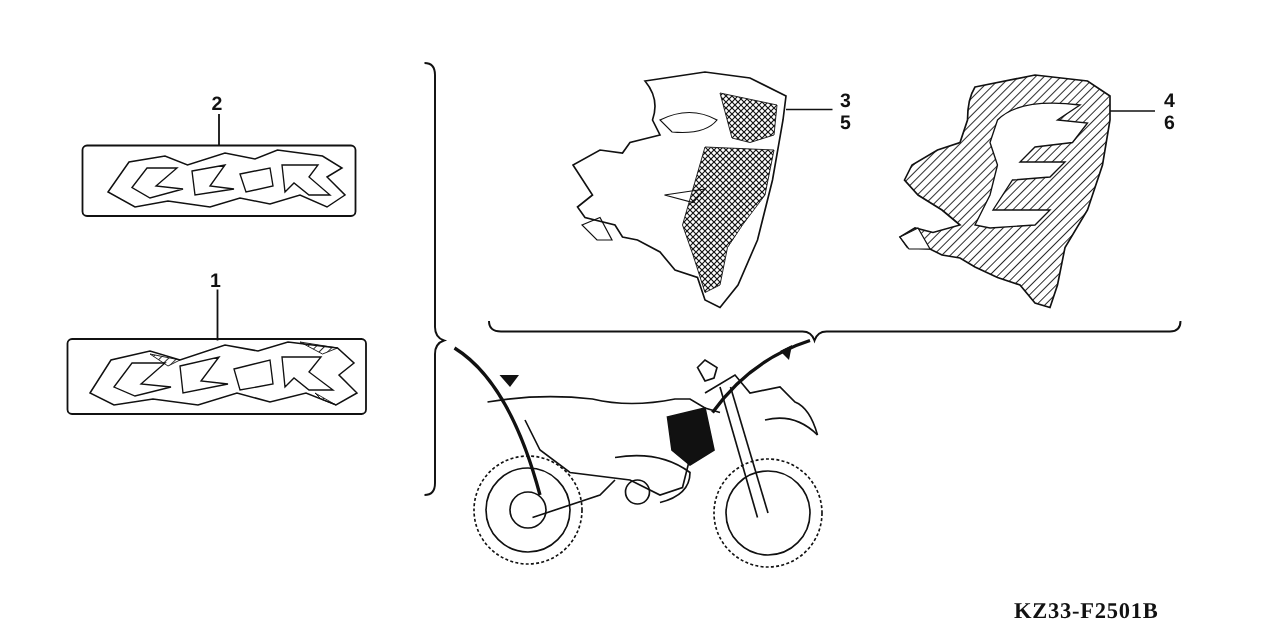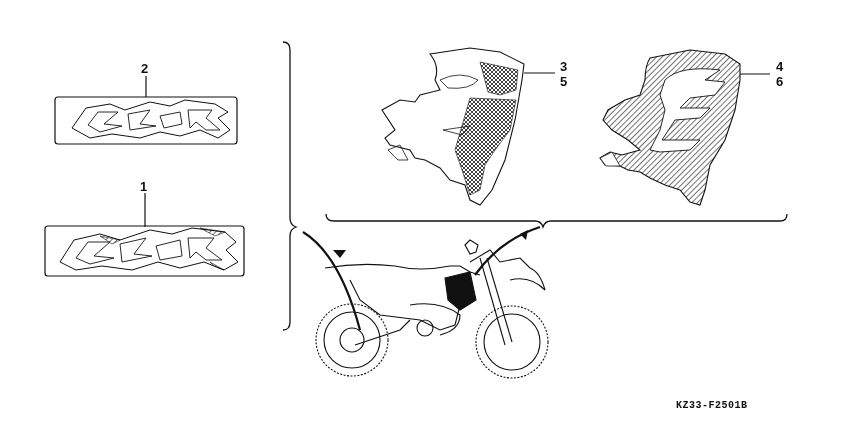--- a/index.html
+++ b/index.html
@@ -1,18 +1,18 @@
 <!DOCTYPE html>
 <html><head>
   <meta charset="utf-8">
   <style>
     html, body { margin: 0; padding: 0; background: #ffffff; }
     body { width: 850px; height: 425px; position: relative; overflow: hidden; font-family: "Liberation Sans", sans-serif; color: #111; }
     .callout { position: absolute; font-family: "Liberation Sans", sans-serif; font-weight: bold; font-size: 13px; color: #111; line-height: 14px; }
-    .code { position: absolute; font-family: Liberation Mono, monospace; font-size: 10px; font-weight: bold; letter-spacing: 0.5px; color: #111; }
+    .code { position: absolute; font-family: Liberation Serif, serif; font-size: 15px; font-weight: bold; letter-spacing: 0.5px; color: #111; }
     svg { position: absolute; left: 0; top: 0; }
   </style>
 </head>
 <body>
 
 <svg width="850" height="425" viewBox="0 0 850 425" xmlns="http://www.w3.org/2000/svg">
   <defs>
     <pattern id="hatch" width="4" height="4" patternUnits="userSpaceOnUse" patternTransform="rotate(45)">
       <line x1="0" y1="0" x2="0" y2="4" stroke="#111" stroke-width="1.2"></line>
     </pattern>

